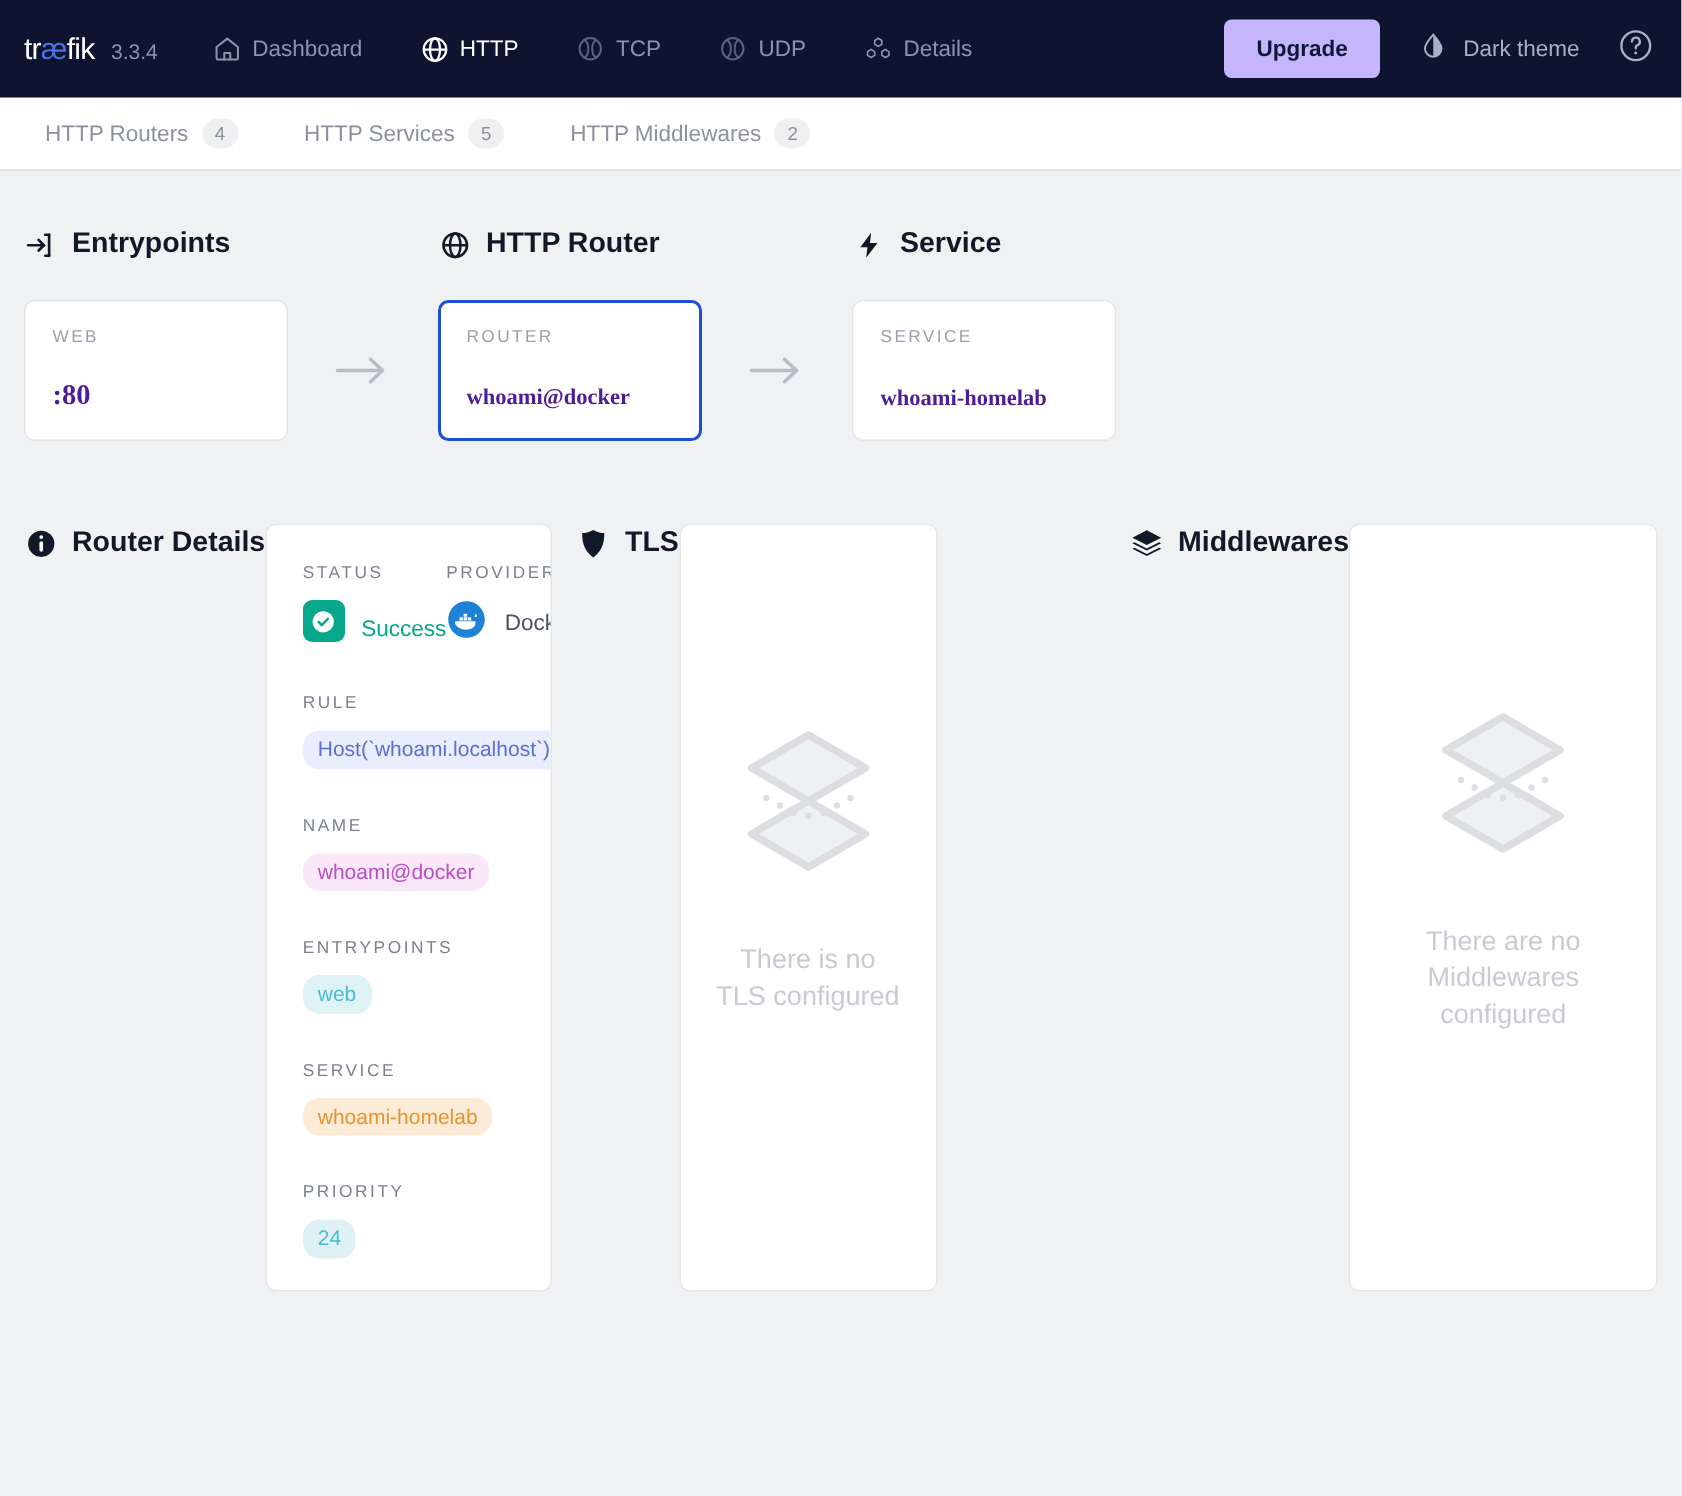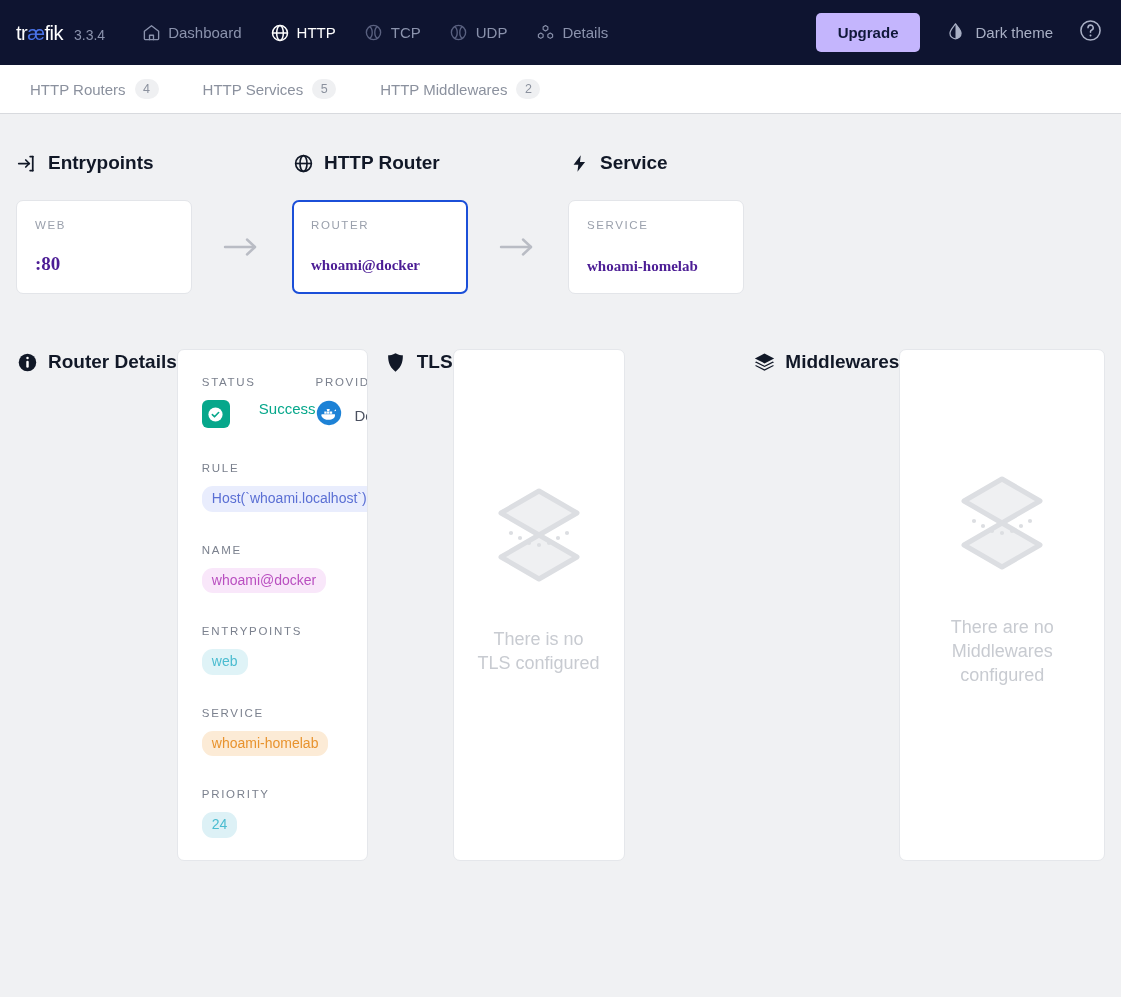--- a/index.html
+++ b/index.html
@@ -45,21 +45,21 @@
 
   .brand-version {
     font-size: 14px;
     color: #8b93ad;
     font-weight: 400;
   }
 
   .nav-items {
     display: flex;
     align-items: center;
-    gap: 0px;
+    gap: 10px;
   }
 
   .nav-item {
     display: flex;
     align-items: center;
     gap: 7px;
     padding: 8px 14px;
     font-size: 15px;
     color: #8b93ad;
     cursor: pointer;
@@ -238,21 +238,21 @@
     letter-spacing: 1.7px;
     color: #7b818e;
     text-transform: uppercase;
     margin-bottom: 12px;
     font-weight: 400;
   }
 
   .row-two { display: flex; }
   .row-two > div:first-child { width: 155px; }
 
-  .status-line { display: flex; align-items: flex-start; gap: 29px; }
+  .status-line { display: flex; align-items: flex-end; gap: 11px; }
 
   .status-badge {
     width: 28px; height: 28px;
     background: #06a78b;
     border-radius: 6px;
     display: flex; align-items: center; justify-content: center;
     flex: none;
   }
   .status-text { font-size: 15px; color: #06a78b; }
 

